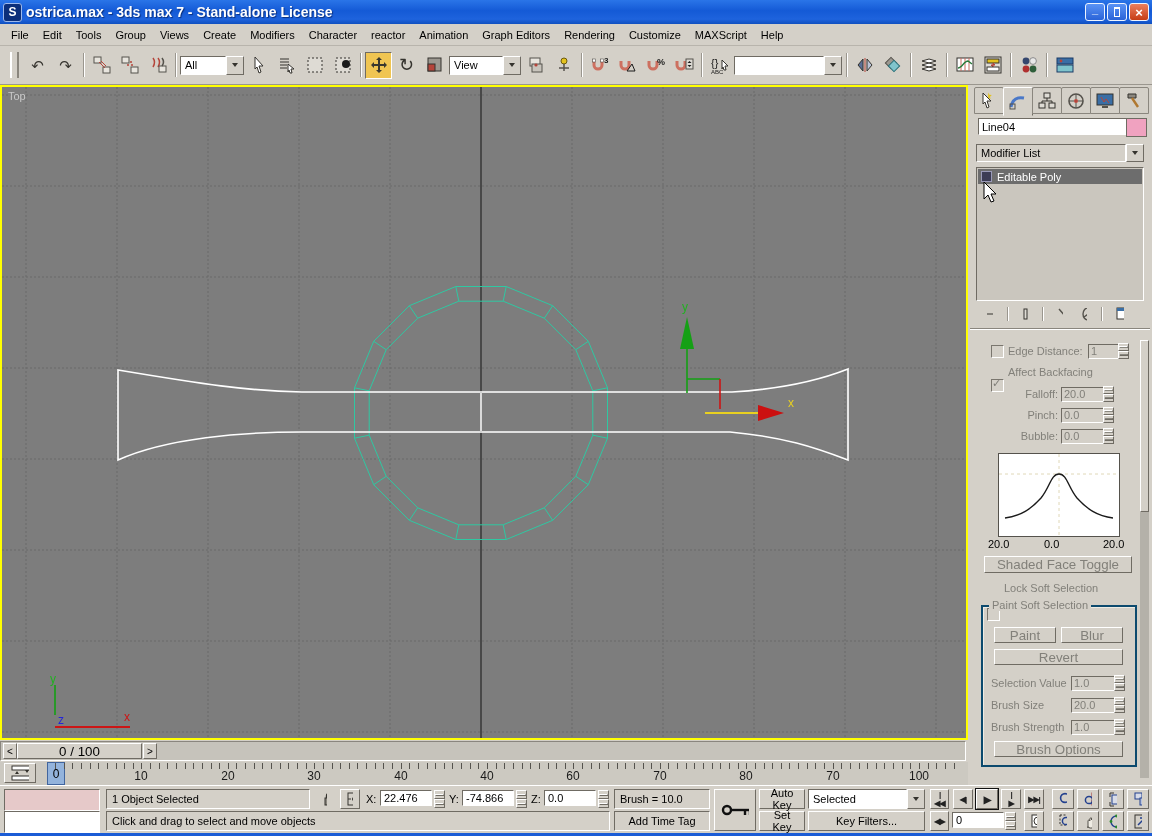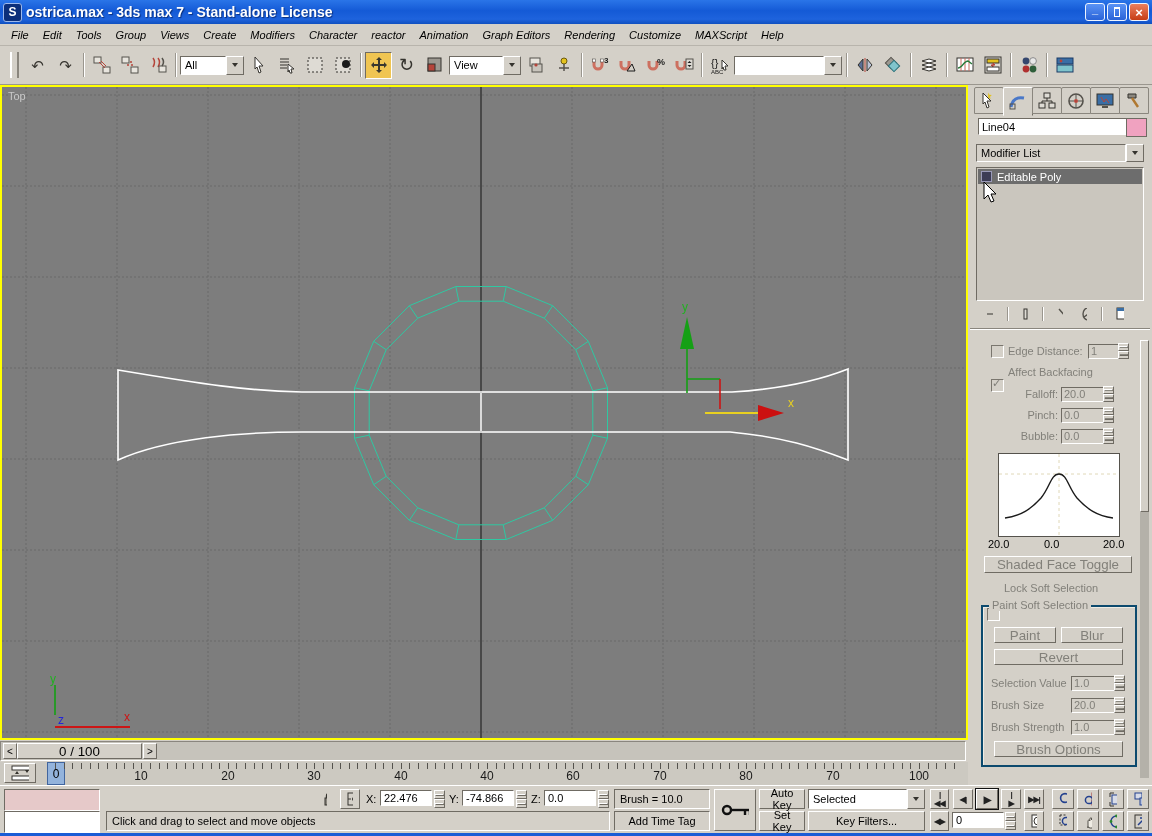--- a/index.html
+++ b/index.html
@@ -20,21 +20,21 @@
   #titlebar .logo{width:17px;height:17px;margin:0 4px 0 3px;border-radius:3px;
     background:#0c2f7a;border:1px solid #9db8ea;color:#fff;font-weight:bold;font-size:12px;}
   #titlebar .t{font-size:14px;font-weight:bold;text-shadow:1px 1px 1px #0a2f7d;}
   .winbtn{width:20px;height:18px;border-radius:3px;margin-left:2px;border:1px solid #eef4ff;
     color:#fff;font-weight:bold;font-size:11px;}
   .winbtn.blue{background:linear-gradient(180deg,#5a93f5,#2a63d8);}
   .winbtn.red{background:linear-gradient(180deg,#ec7f5e,#c63d16);}
   
   #menubar{position:absolute;left:0;top:24px;width:1152px;height:22px;background:#d4d0c8;
     border-bottom:1px solid #b8b4ac;display:flex;align-items:center;padding-left:4px;box-sizing:border-box;}
-  #menubar span{padding:0 7px;line-height:22px;cursor:default;font-style:italic;}
+  #menubar span{padding:0 7px;line-height:22px;cursor:default;}
   
   #toolbar{position:absolute;left:0;top:46px;width:1152px;height:39px;background:#d4d0c8;
     display:flex;align-items:center;gap:1px;padding-left:10px;box-sizing:border-box;overflow:hidden;
     border-bottom:1px solid #9a968e;}
   .tb{width:27px;height:27px;flex:0 0 auto;display:flex;align-items:center;justify-content:center;background:transparent;border:1px solid transparent;}
   .tb.active{background:#f0c552;border-color:#6f6b63 #ffffff #ffffff #6f6b63;}
   .tsep{width:1px;height:24px;background:#9a968e;box-shadow:1px 0 0 #fff;margin:0 3px;flex:0 0 auto;}
   .handle{width:5px;height:26px;border-left:2px solid #fff;border-right:2px solid #8a867e;margin-right:4px;flex:0 0 auto;}
   .combo{display:flex;height:19px;flex:0 0 auto;}
   .combo .txt{background:#fff;border:1px solid;border-color:#6f6b63 #fff #fff #6f6b63;
@@ -778,20 +778,23 @@
         <div class="tick" style="left: 894.3px;"></div>
         <div class="tick" style="left: 902.9px;"></div>
         <div class="tick" style="left: 911.6px;"></div>
       </div>
   </div>
 
   <div id="statusbar">
     <div class="abs sunken" style="left:4px;top:3px;width:94px;height:20px;background:#e6c9c9"></div>
     <div class="abs sunken" style="left:4px;top:25px;width:94px;height:20px;background:#ffffff"></div>
 
+    <div class="cell" style="left:106px;top:3px;width:204px;height:20px">
+        <span>1 Object Selected</span>
+      </div>
     <button class="sbtn" style="left:316px;top:3px;width:18px;height:20px;border-color:transparent">
         <svg width="12" height="14">
           <rect x="2" y="6" width="8" height="7" fill="#8a867e" stroke="#35332e"></rect>
           <path d="M3.5,6 V4 a2.5,2.5 0 0 1 5,0 V6" fill="none" stroke="#35332e" stroke-width="1.4"></path>
         </svg>
       </button>
     <button class="sbtn" style="left:340px;top:3px;width:20px;height:20px">
         <svg width="14" height="14">
           <rect x="1" y="1" width="12" height="12" fill="none" stroke="#35332e"></rect>
           <circle cx="7" cy="7" r="2" fill="#35332e"></circle>

